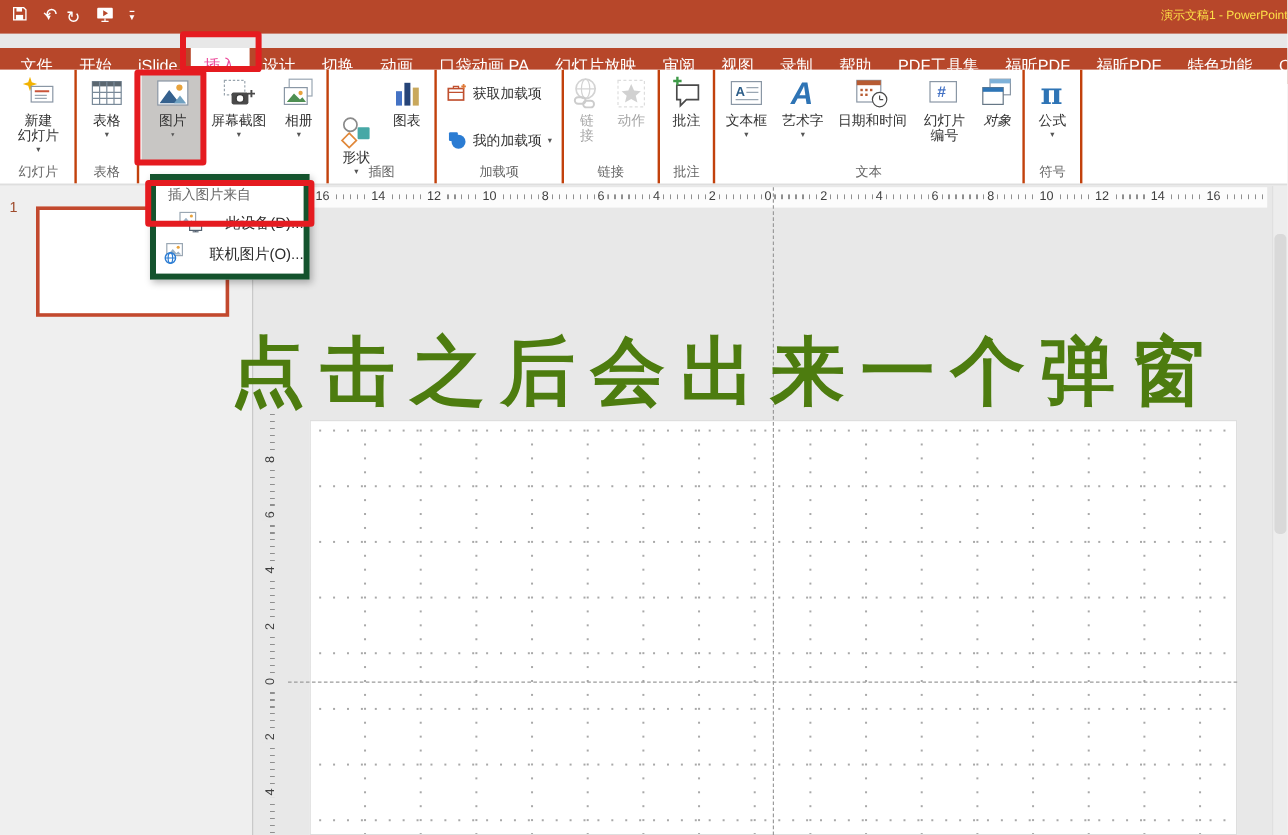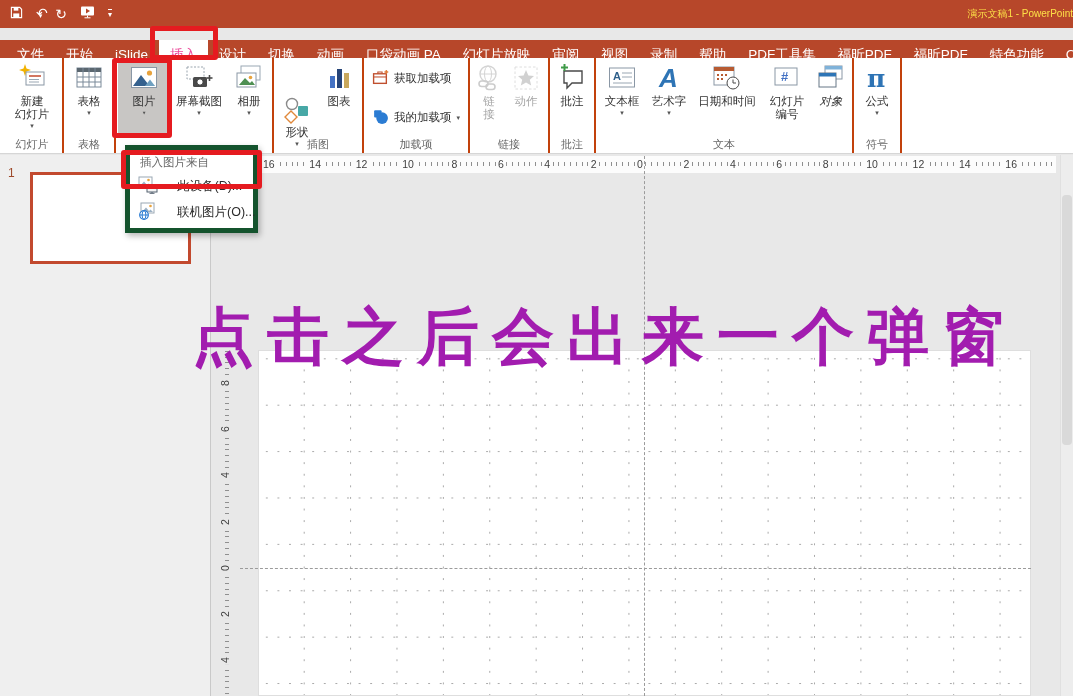--- a/index.html
+++ b/index.html
@@ -52,26 +52,26 @@
       radial-gradient(circle,#a8a8a8 0.8px,transparent 1px);
     background-size:11.6px 46.4px,46.4px 11.6px;
     background-position:2px 31px,22px 2px;}
   .vguide{position:absolute;left:644px;top:156px;height:540px;width:0;border-left:1px dashed #9b9b9b;z-index:6;}
   .hguide{position:absolute;left:240px;top:568px;width:791px;height:0;border-top:1px dashed #9b9b9b;z-index:6;}
 
   .scroll-track{position:absolute;right:0;top:155px;bottom:0;width:12px;background:#ededed;border-left:1px solid #e0e0e0;}
   .scroll-thumb{position:absolute;right:1px;top:40px;width:10px;height:250px;background:#d9d9d9;border-radius:4px;}
 
   
-  .annotation{position:absolute;left:192px;top:306px;font-size:62px;font-weight:bold;letter-spacing:13px;line-height:1;color:#a21caf;white-space:nowrap;z-index:40;}
+  .annotation{position:absolute;left:192px;top:284px;font-size:62px;font-weight:bold;letter-spacing:13px;line-height:1;color:#4d7c0f;white-space:nowrap;z-index:40;font-family:Liberation Mono, monospace;}
 
   
   .dropdown{position:absolute;left:132px;top:133px;width:133px;background:#fff;border:5px solid #14532d;box-shadow:2px 3px 6px rgba(0,0,0,.28);z-index:50;padding-bottom:3px;box-sizing:border-box;margin-top:12px;}
   .dd-header{font-size:11.5px;color:#666;padding:5px 0 3px 10px;white-space:nowrap;}
-  .dd-item{height:26px;display:flex;align-items:center;gap:19px;padding-left:8px;font-size:12.5px;color:#2b2b2b;white-space:nowrap;cursor:default;}
+  .dd-item{height:26px;display:flex;align-items:center;gap:19px;padding-left:8px;font-size:12.5px;color:#2b2b2b;white-space:nowrap;cursor:default;justify-content:flex-end;}
 
   
   .red-box{position:absolute;border:5px solid #e51b20;border-radius:3px;box-sizing:border-box;z-index:60;pointer-events:none;}
 </style>
 </head>
 <body>
 
 <div id="app">
 
   <div class="titlebar">

